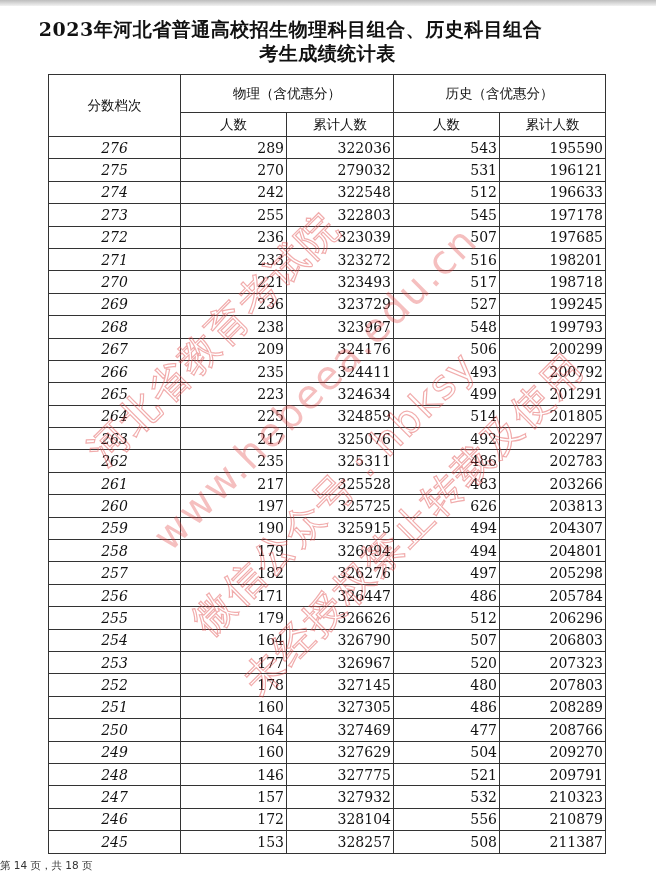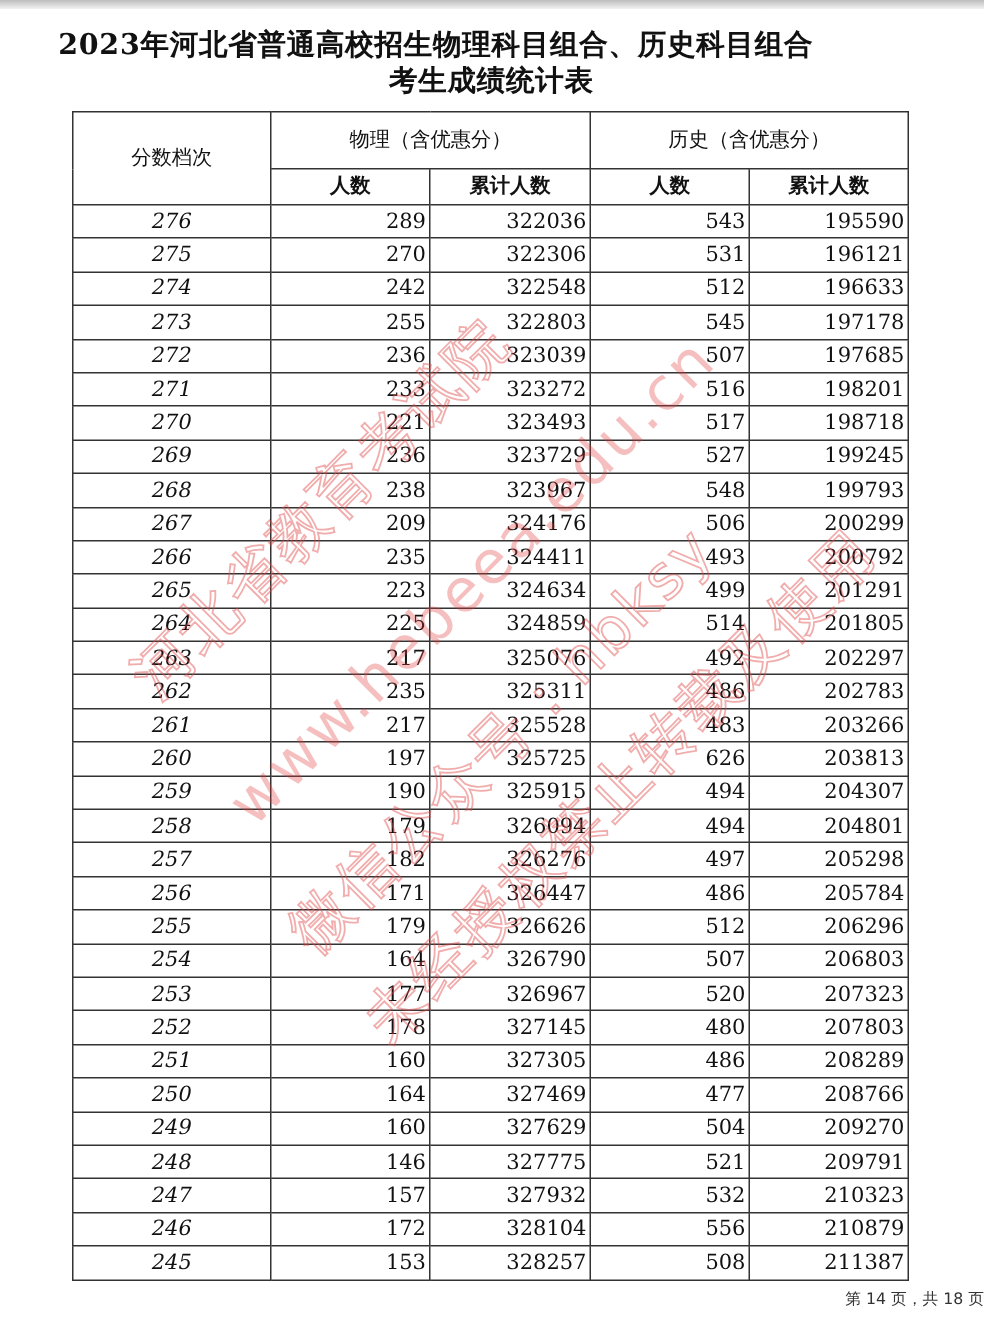--- a/index.html
+++ b/index.html
@@ -49,21 +49,21 @@
       font-weight: normal;
       line-height: 1;
       white-space: nowrap;
     }
     table.grid th {
       font-family: "DejaVu Sans", "Liberation Sans", sans-serif;
       font-size: 13.5px;
       text-align: center;
     }
     tr.h1 th { height: 37px; }
-    tr.h2 th { height: 23px; font-weight: bold; }
+    tr.h2 th { height: 23px; }
     tr.row td { height: 21.4px; }
     td.score { text-align: center; font-style: italic; }
     td.num { text-align: right; padding-right: 1px; }
     col.c0 { width: 132px; }
     col.c1 { width: 106px; }
     col.c2 { width: 107px; }
     col.c3 { width: 106px; }
     col.c4 { width: 106px; }
 
     .watermark {
@@ -86,21 +86,21 @@
     .wm-outline {
       color: transparent;
       -webkit-text-stroke: 1.2px rgba(225, 70, 70, 0.45);
     }
 
     .footer {
       position: absolute;
       top: 859px;
       left: 0;
       width: 656px;
-      text-align: right;
+      text-align: left;
       font-family: "DejaVu Sans", "Liberation Sans", sans-serif;
       font-size: 10.5px;
       color: #333;
     }
     .source-tag {
       position: absolute;
       right: 14px;
       top: 864px;
       font-family: "DejaVu Sans", "Liberation Sans", sans-serif;
       font-size: 15px;
@@ -141,21 +141,21 @@
       <tr class="row">
         <td class="score">276</td>
         <td class="num">289</td>
         <td class="num">322036</td>
         <td class="num">543</td>
         <td class="num">195590</td>
       </tr>
       <tr class="row">
         <td class="score">275</td>
         <td class="num">270</td>
-        <td class="num">322306</td>
+        <td class="num">279032</td>
         <td class="num">531</td>
         <td class="num">196121</td>
       </tr>
       <tr class="row">
         <td class="score">274</td>
         <td class="num">242</td>
         <td class="num">322548</td>
         <td class="num">512</td>
         <td class="num">196633</td>
       </tr>

